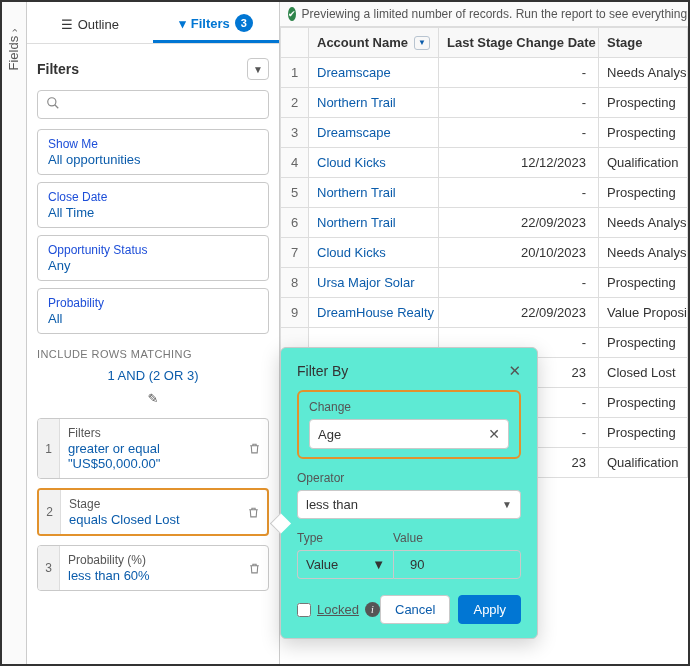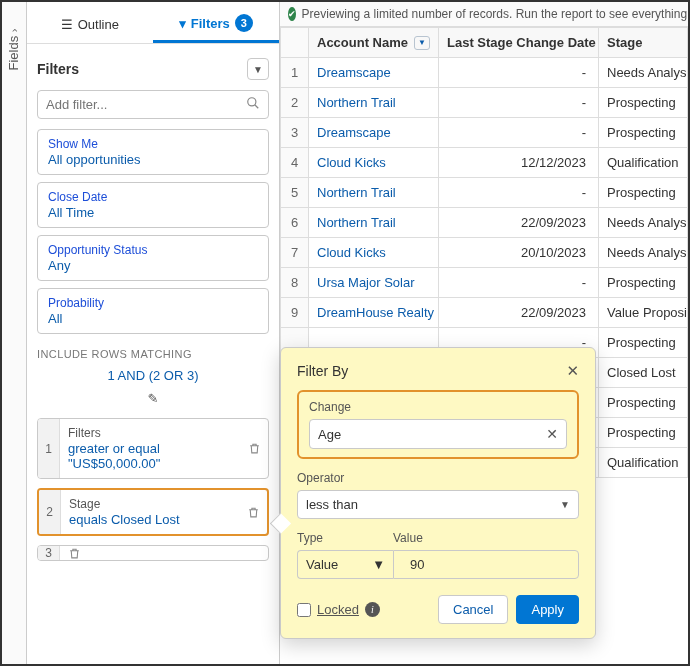--- a/index.html
+++ b/index.html
@@ -38,21 +38,21 @@
   .check-ico { display: inline-flex; width: 14px; height: 14px; background: #2e844a; border-radius: 50%; color: #fff; align-items: center; justify-content: center; font-size: 9px; }
   table { border-collapse: collapse; width: 100%; table-layout: fixed; }
   th, td { border: 1px solid #ddd; padding: 7px 8px; font-size: 13px; text-align: left; white-space: nowrap; overflow: hidden; }
   th { background: #f8f8f8; font-weight: 600; }
   th.rownum, td.rownum { width: 28px; text-align: center; color: #666; background: #fafafa; }
   .th-inner { display: flex; align-items: center; justify-content: space-between; gap: 4px; }
   .col-menu { border: 1px solid #b8c4d0; border-radius: 3px; width: 16px; height: 14px; display: flex; align-items: center; justify-content: center; color: #0b5cab; font-size: 8px; cursor: pointer; }
   td a.link { color: #0b5cab; text-decoration: none; cursor: pointer; }
   td.date { text-align: right; padding-right: 12px; }
   
-  .popover { position: absolute; left: 278px; top: 345px; width: 316px; background: #fef9c3; border: 1px solid #c9c9c9; border-radius: 6px; box-shadow: 0 6px 20px rgba(0,0,0,0.18); padding: 14px 16px 14px; z-index: 50; }
+  .popover { position: absolute; left: 278px; top: 345px; width: 258px; background: #5eead4; border: 1px solid #c9c9c9; border-radius: 6px; box-shadow: 0 6px 20px rgba(0,0,0,0.18); padding: 14px 16px 14px; z-index: 50; }
   .popover::before { content: ""; position: absolute; left: -8px; top: 168px; width: 14px; height: 14px; background: #fff; border-left: 1px solid #c9c9c9; border-bottom: 1px solid #c9c9c9; transform: rotate(45deg); }
   .pop-header { display: flex; justify-content: space-between; align-items: center; margin-bottom: 10px; }
   .pop-title { font-size: 14px; color: #333; }
   .pop-close { cursor: pointer; color: #555; font-size: 15px; }
   .field-group { margin-bottom: 12px; }
   .field-group.highlight { border: 2px solid #e2922c; border-radius: 6px; padding: 8px 10px; }
   .field-label { font-size: 12px; color: #555; margin-bottom: 5px; display: block; }
   .combo { display: flex; align-items: center; border: 1px solid #c9c9c9; border-radius: 4px; padding: 6px 8px; font-size: 13px; background: #fff; }
   .combo .txt { flex: 1; }
   .combo .clr { cursor: pointer; color: #555; font-size: 14px; }
@@ -93,21 +93,20 @@
         <span class="badge">3</span>
       </div>
     </div>
 
     <div class="filters-header">
       <span>Filters</span>
       <span class="dropdown-btn">▼</span>
     </div>
 
     <div class="add-filter">
-      <input type="text" placeholder="Add filter..." style="">
       <span class="search-ico">
         <svg width="14" height="14" viewBox="0 0 24 24" fill="none" stroke="#888" stroke-width="2">
             <circle cx="10" cy="10" r="7"></circle>
             <line x1="21" y1="21" x2="15" y2="15"></line>
           </svg>
       </span>
     </div>
 
     <div class="filter-card">
       <div class="lbl">Show Me</div>
@@ -151,20 +150,24 @@
         <div class="r-val">equals Closed Lost</div>
       </div>
       <div class="del">
         <svg width="13" height="13" viewBox="0 0 24 24" fill="none" stroke="#888" stroke-width="2">
             <path d="M4 7h16M9 7V4h6v3M6 7l1 13h10l1-13"></path>
           </svg>
       </div>
     </div>
     <div class="rule">
       <div class="num">3</div>
+      <div class="body">
+        <div class="r-lbl">Probability (%)</div>
+        <div class="r-val">less than 60%</div>
+      </div>
       <div class="del">
         <svg width="13" height="13" viewBox="0 0 24 24" fill="none" stroke="#888" stroke-width="2">
             <path d="M4 7h16M9 7V4h6v3M6 7l1 13h10l1-13"></path>
           </svg>
       </div>
     </div>
   </div>
 
   <div class="content">
     <div class="preview-bar">

